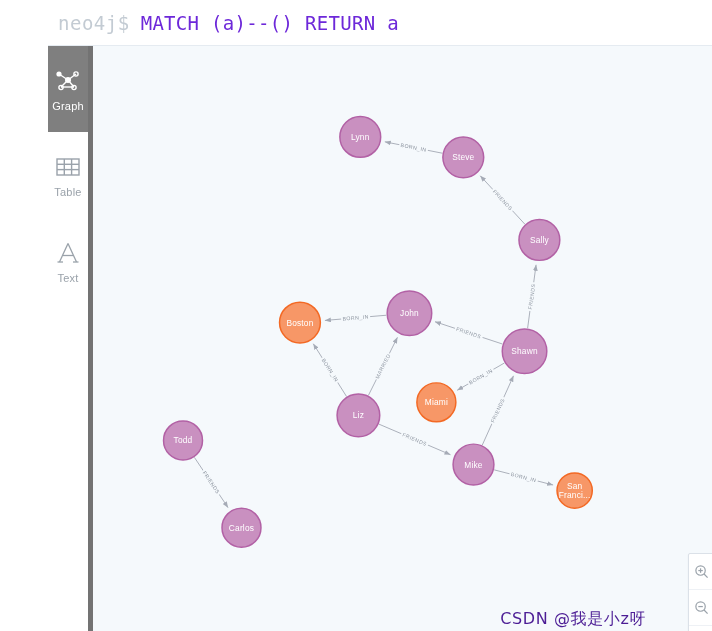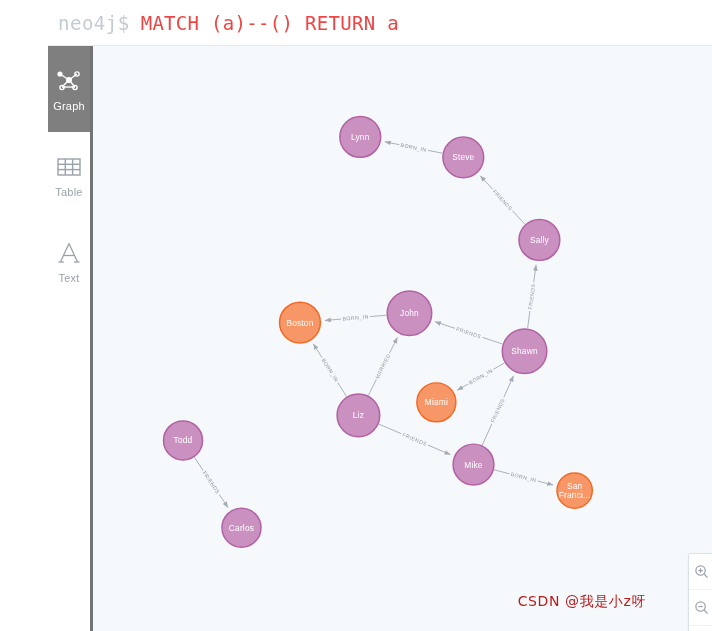--- a/index.html
+++ b/index.html
@@ -37,41 +37,41 @@
     font-family: "DejaVu Sans Mono", "Liberation Mono", monospace;
     font-size: 19px;
     color: #c3cbd3;
     letter-spacing: 0.5px;
     margin-right: 11px;
     white-space: pre;
   }
   .query-text {
     font-family: "DejaVu Sans Mono", "Liberation Mono", monospace;
     font-size: 19px;
-    color: #ef4444;
+    color: #6d28d9;
     letter-spacing: 0.3px;
     white-space: pre;
   }
 
   
   .body-row {
     flex: 1;
     display: flex;
     min-height: 0;
     position: relative;
   }
 
   .sidebar {
     width: 45px;
     min-width: 45px;
     background: #ffffff;
     display: flex;
     flex-direction: column;
     align-items: stretch;
-    border-right: 3px solid #737373;
+    border-right: 5px solid #737373;
     box-sizing: border-box;
   }
   .side-item {
     height: 86px;
     display: flex;
     flex-direction: column;
     align-items: center;
     justify-content: center;
     color: #9aa2aa;
     cursor: pointer;
@@ -159,24 +159,24 @@
     color: #9aa2aa;
     cursor: pointer;
     border-bottom: 1px solid #eef1f5;
   }
   .zoom-btn:last-child { border-bottom: none; }
 
   
   .watermark {
     position: absolute;
     right: 66px;
-    bottom: 20px;
+    bottom: 1px;
     font-family: "DejaVu Sans", sans-serif;
-    font-size: 14px;
-    color: #b91c1c;
+    font-size: 16px;
+    color: #4c1d95;
     letter-spacing: 0.6px;
     white-space: nowrap;
     z-index: 5;
     pointer-events: none;
   }
 </style>
 </head>
 <body>
 
 <div id="app">

